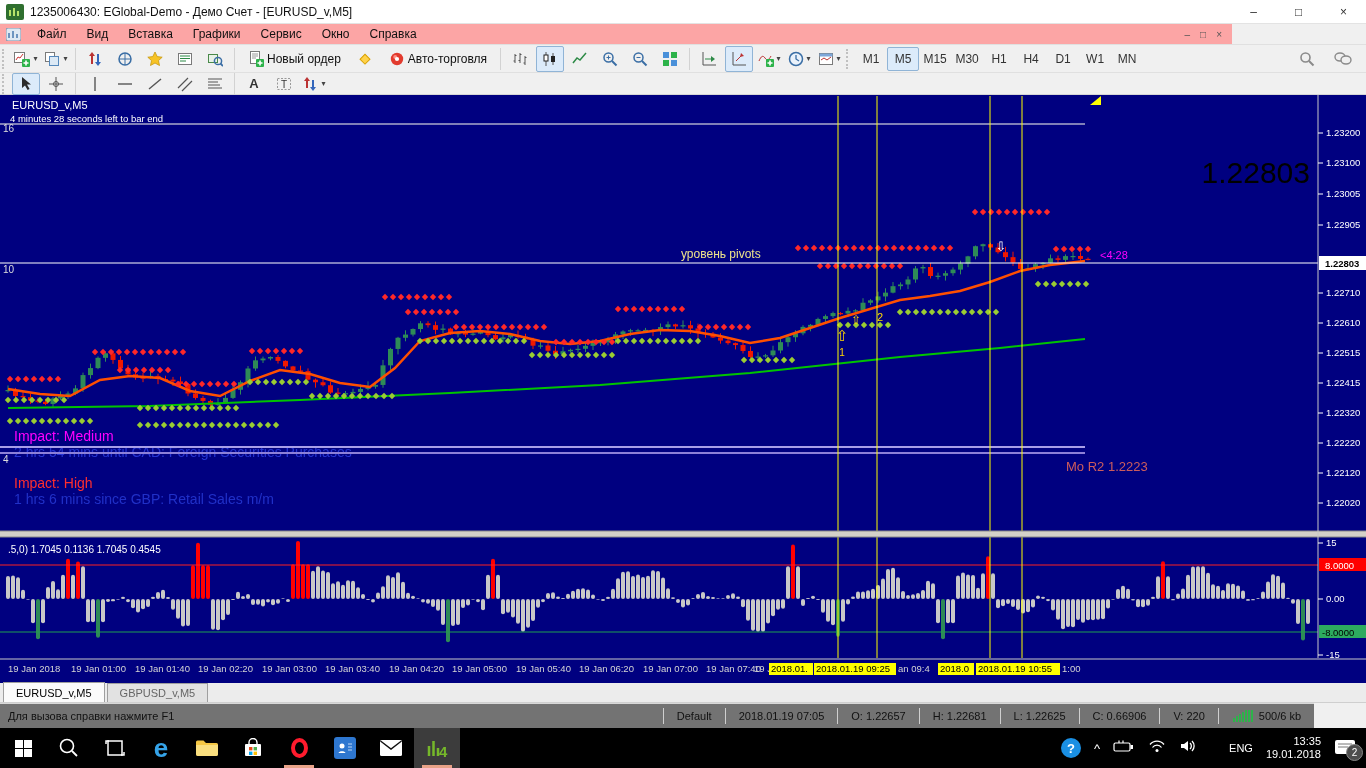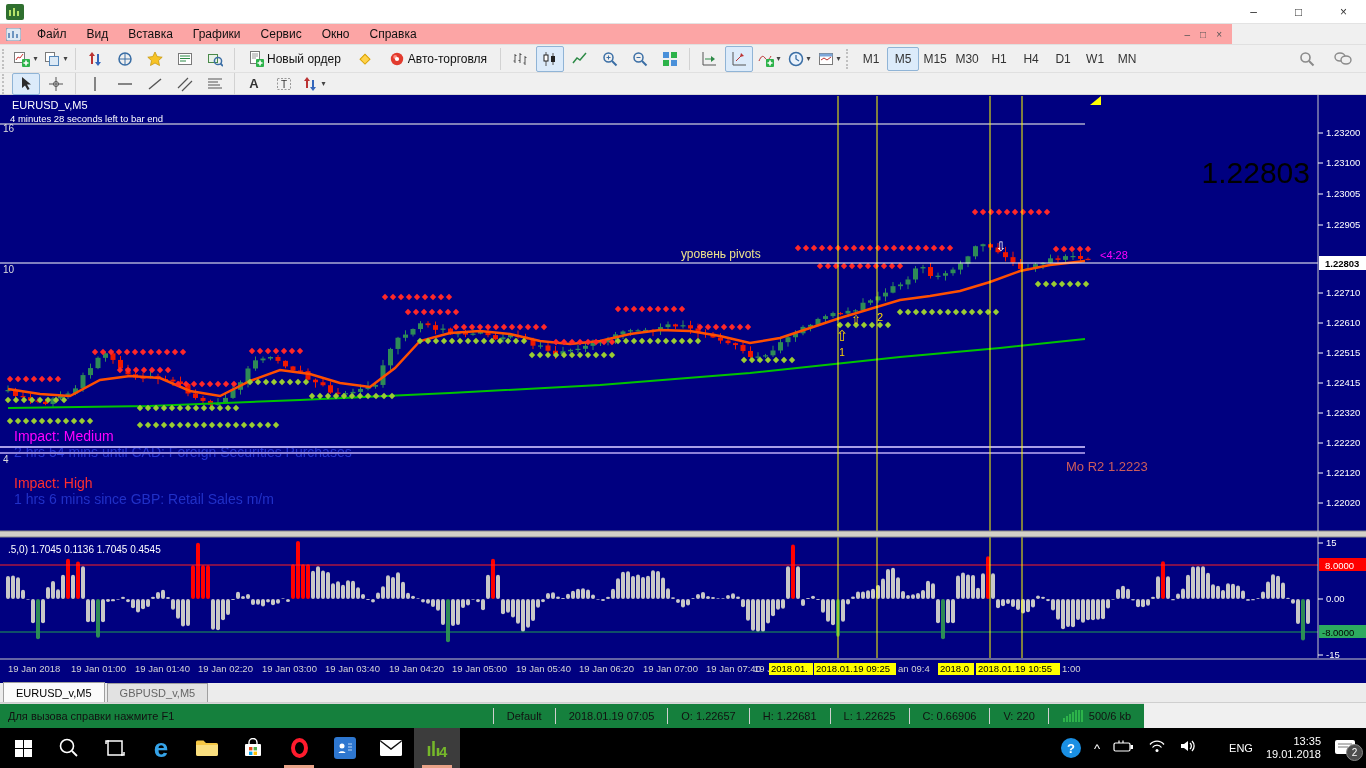--- a/index.html
+++ b/index.html
@@ -38,21 +38,21 @@
   
   #chart-svg{position:absolute;left:0;top:95px;}
   #chart-svg text{font-family:"Liberation Sans",sans-serif;}
   
   .tabsrow{position:absolute;left:0;top:683px;width:1366px;height:20px;background:#ececec;
     display:flex;align-items:flex-end;border-bottom:1px solid #cfcfcf;box-sizing:border-box;padding-left:3px;}
   .tab{height:18px;display:flex;align-items:center;padding:0 12px;font-size:11px;
     border:1px solid #9f9f9f;border-bottom:none;margin-right:2px;background:#e2e2e2;color:#666;}
   .tab.active{background:#fbfbfb;color:#000;height:19px;}
   
-  .statusbar{position:absolute;left:0;top:703px;width:1144px;height:25px;background:#15803d;
+  .statusbar{position:absolute;left:0;top:703px;width:1314px;height:25px;background:#737373;
     display:flex;align-items:center;font-size:11px;color:#111;border-top:1px solid #d8d8d8;box-sizing:border-box;}
   .status-help{padding-left:8px;}
   .status-right{margin-left:auto;display:flex;align-items:center;height:100%;}
   .status-seg{display:flex;align-items:center;height:70%;padding:0 13px;border-left:1px solid #cfcfcf;gap:5px;}
   
   .taskbar{position:absolute;left:0;top:728px;width:1366px;height:40px;background:#000;
     display:flex;align-items:center;color:#fff;}
   .tb-icons{display:flex;height:100%;}
   .tb-slot{width:46px;height:100%;display:flex;align-items:center;justify-content:center;position:relative;}
   .tb-slot.active{background:#3c3c3c;}
@@ -74,20 +74,21 @@
 </head>
 <body>
 
 <div class="titlebar">
   <span class="app-icon">
     <svg width="18" height="16">
         <rect width="18" height="16" rx="2" fill="#2f6f2f"></rect>
         <path d="M4 12V6M8 12V4M12 12V7" stroke="#b6e36a" stroke-width="2"></path>
       </svg>
   </span>
+  <span class="title-text">1235006430: EGlobal-Demo - Демо Счет - [EURUSD_v,M5]</span>
   <span class="win-controls">
     <span class="winbtn">–</span>
     <span class="winbtn">□</span>
     <span class="winbtn">×</span>
   </span>
 </div>
 
 <div class="menubar">
   <span class="child-icon">
     <svg width="15" height="13">

